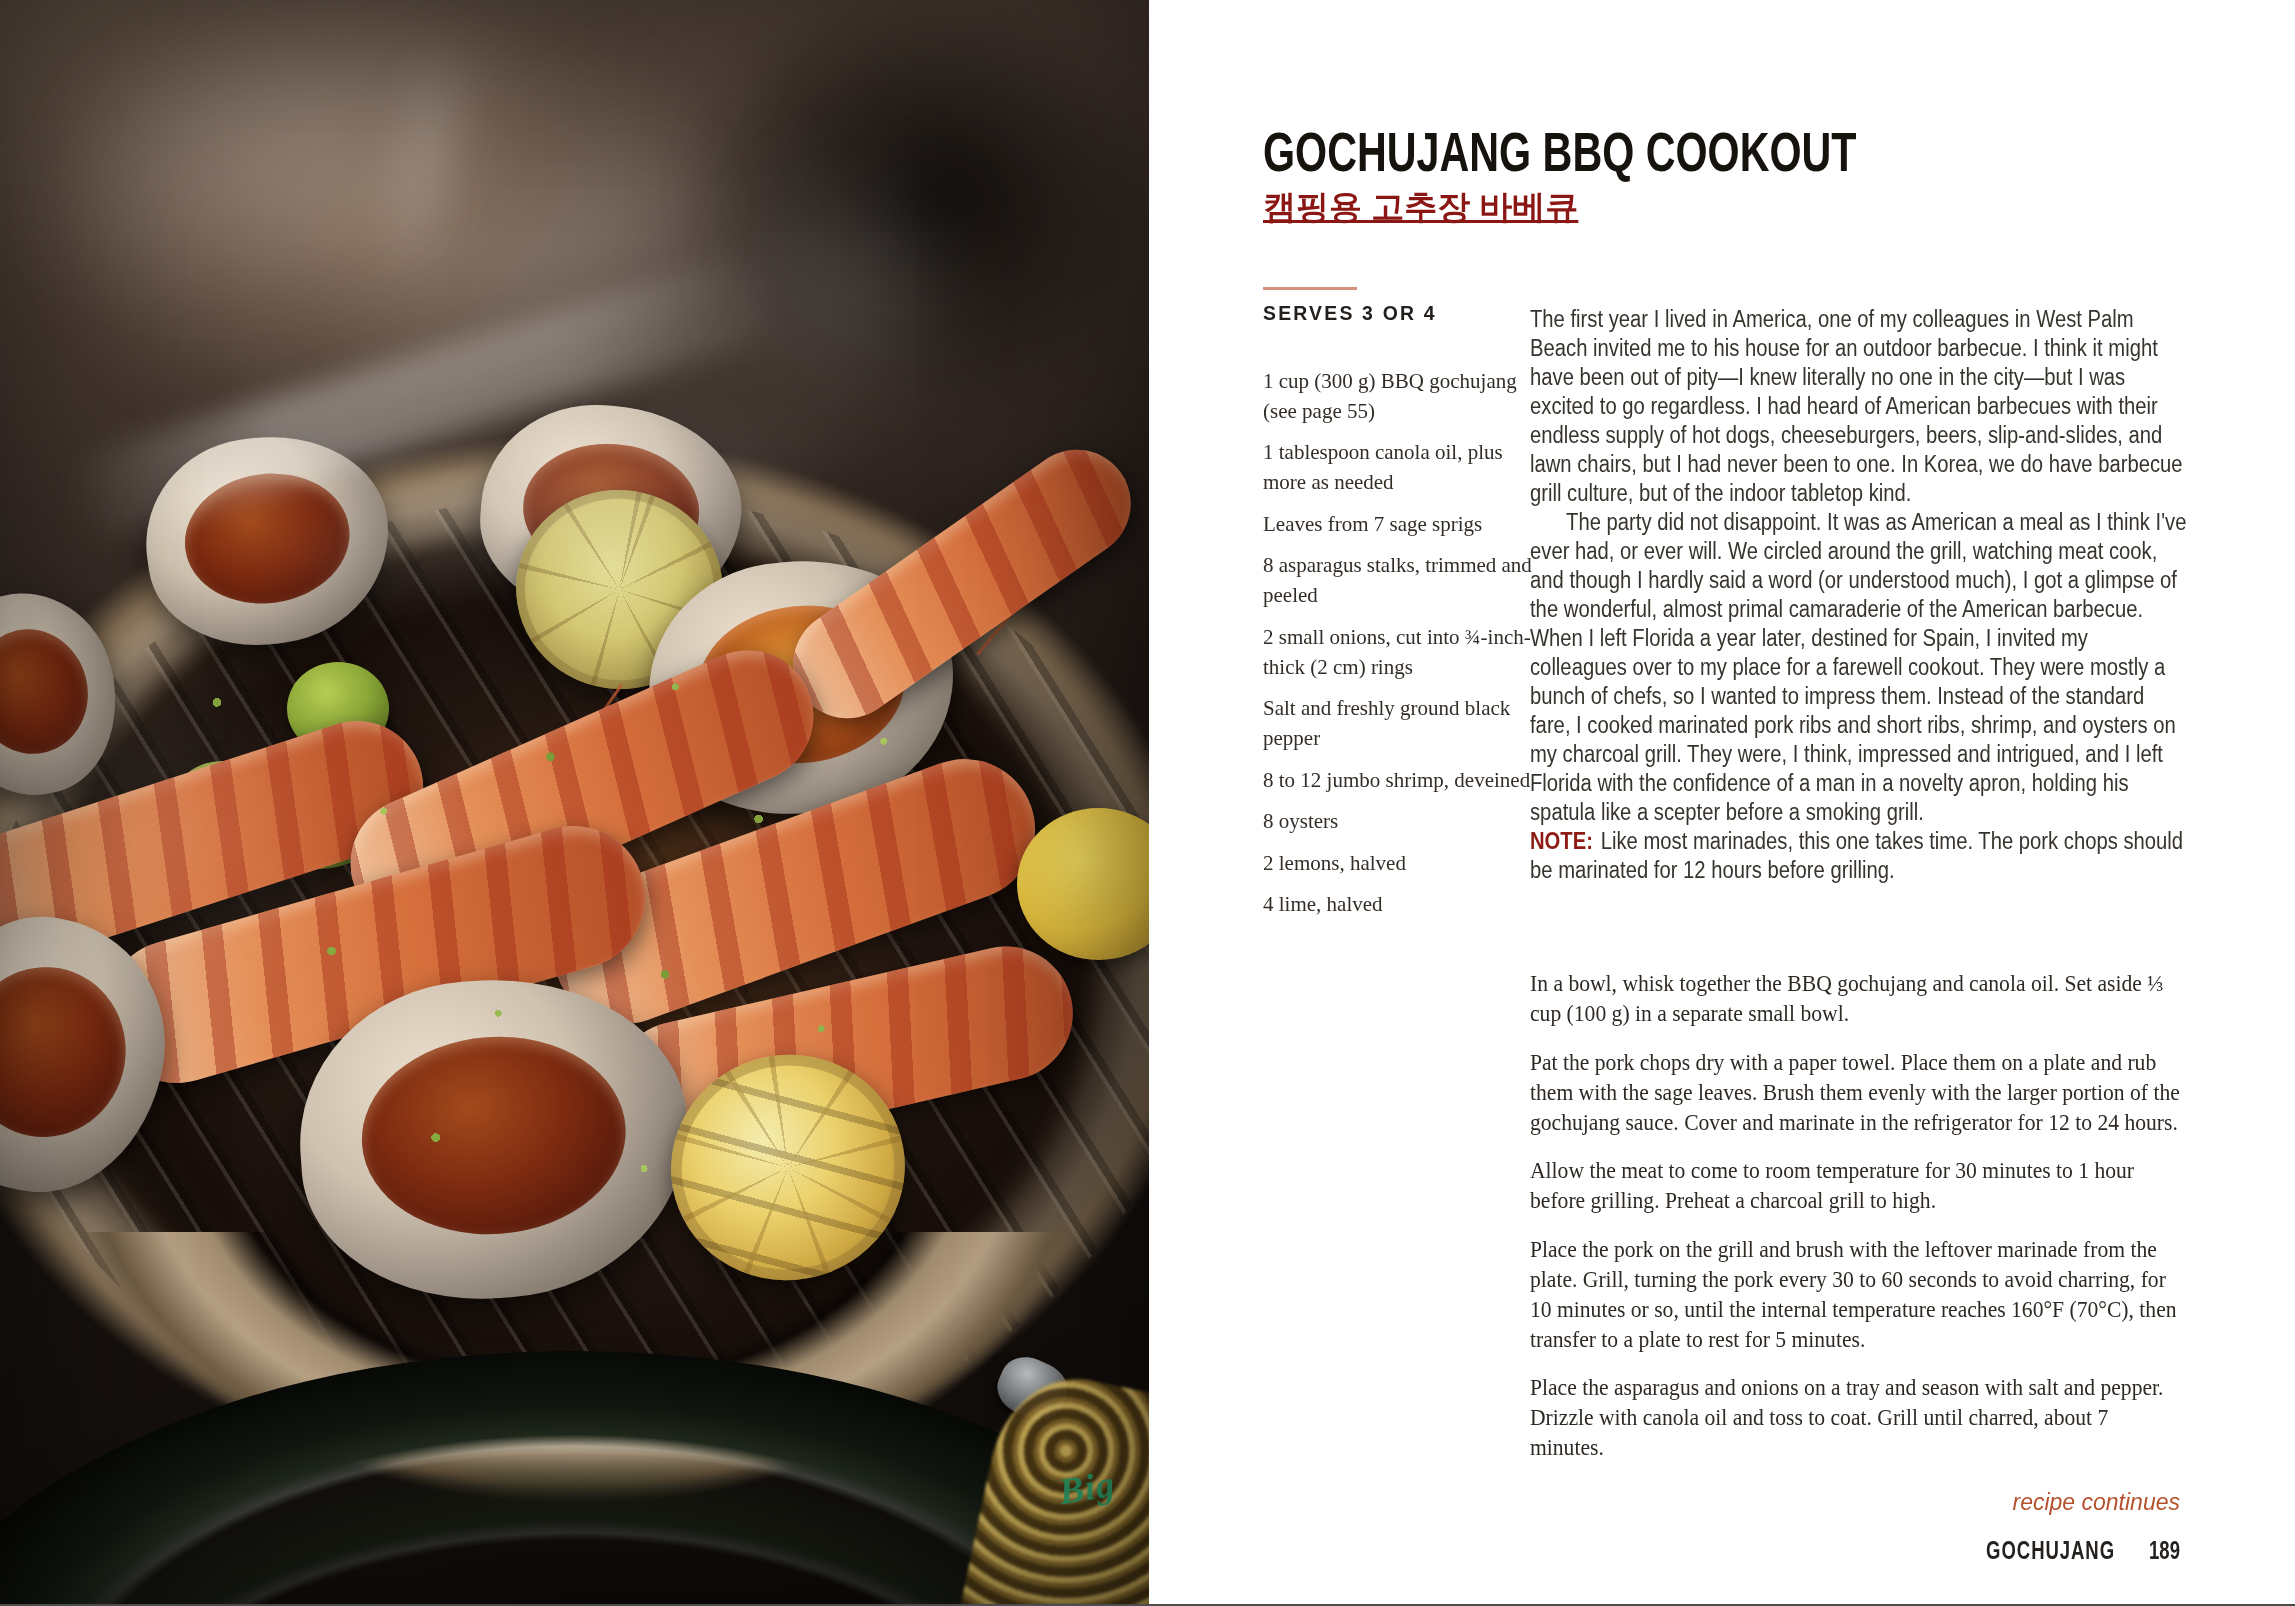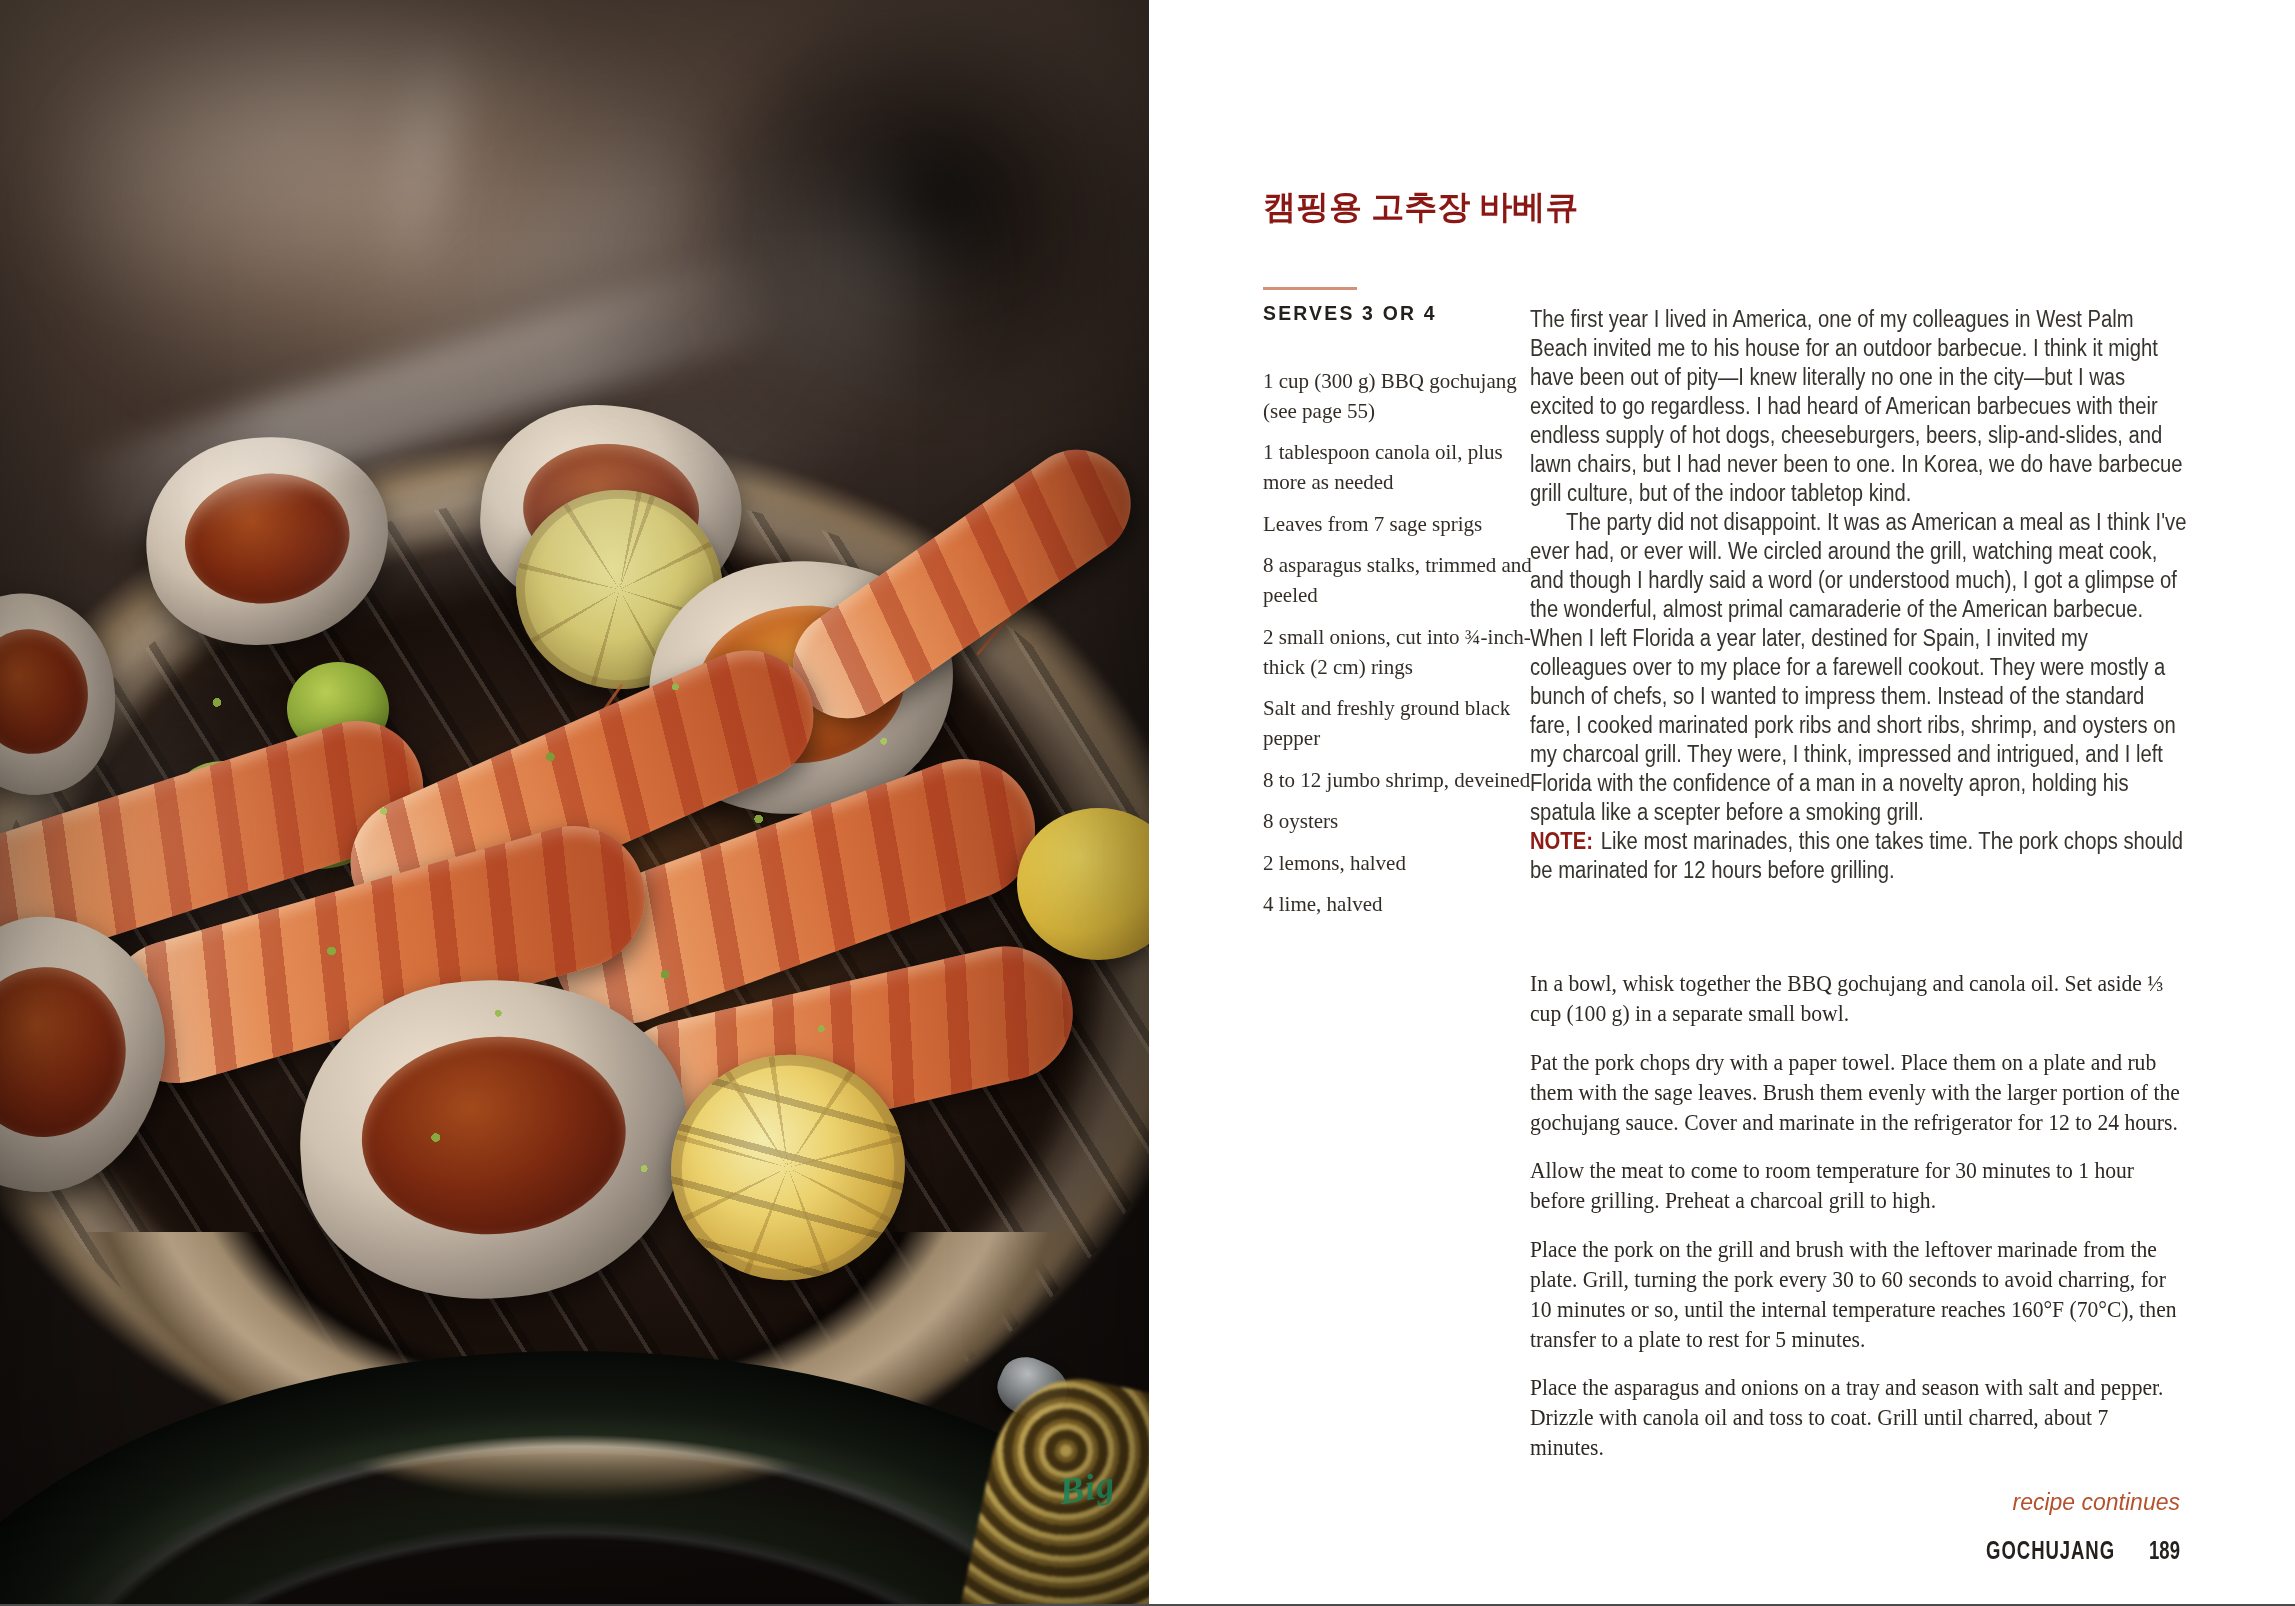--- a/index.html
+++ b/index.html
@@ -104,21 +104,21 @@
   .sm5{left:53px;top:353px;width:742px;height:88px;opacity:.55;filter:blur(14px);transform:rotate(-17deg);
        background:linear-gradient(90deg,rgba(240,236,232,0),rgba(240,236,232,.7) 30%,rgba(240,236,232,.55) 70%,rgba(240,236,232,0));border-radius:53px;}
   .sm6{left:653px;top:53px;width:388px;height:459px;opacity:.38;filter:blur(35px);transform:rotate(18deg);}
   .sm7{left:-53px;top:600px;width:459px;height:459px;opacity:.25;filter:blur(41px);}
   .sm8{left:362px;top:-35px;width:124px;height:388px;opacity:.5;filter:blur(21px);transform:rotate(9deg);}
   .vignette{inset:0;box-shadow:inset 0 0 194px rgba(0,0,0,.6);}
   
   .r-title{position:absolute;left:1263px;top:125px;color:#16120e;font-size:55px;font-weight:bold;
         line-height:1;white-space:nowrap;}
   .r-title span{display:inline-block;transform:scaleX(.75);transform-origin:0 50%;letter-spacing:0px;}
-  .r-sub{position:absolute;left:1263px;top:185px;color:#8a1713;font-size:33px;font-weight:600;white-space:nowrap;}
+  .r-sub{position:absolute;left:1263px;top:185px;color:#8a1713;font-size:33px;font-weight:600;white-space:nowrap;text-decoration:underline;}
   .sidebar{position:absolute;left:1263px;top:287px;width:269px;}
   .rule{width:94px;height:2.6px;background:#d49078;margin-bottom:12.4px;}
   .serves{font-size:19.4px;font-weight:bold;letter-spacing:2.2px;color:#23201d;margin-bottom:41px;white-space:nowrap;}
   .ing p{font-family:"Liberation Serif",serif;font-size:21px;line-height:30px;color:#332d27;margin:0 0 11.5px 0;}
   .intro{position:absolute;left:1530px;top:305px;width:746px;transform:scaleX(.88);transform-origin:0 0;
         font-size:23px;line-height:29px;color:#37332d;}
   .intro p{margin:0;}
   .intro p.ind{text-indent:41px;}
   .note{margin-top:34px;}
   .note-label{font-weight:bold;color:#8e1c15;margin-right:8.8px;}
@@ -186,20 +186,23 @@
     <div class="smoke sm2"></div>
     <div class="smoke sm3"></div>
     <div class="smoke sm4"></div>
     <div class="sm5"></div>
     <div class="smoke sm6"></div>
     <div class="smoke sm7"></div>
     <div class="smoke sm8"></div>
     <div class="vignette"></div>
   </div>
 
+  <div class="r-title">
+    <span>GOCHUJANG BBQ COOKOUT</span>
+  </div>
   <div class="r-sub">캠핑용 고추장 바베큐</div>
 
   <div class="sidebar">
     <div class="rule"></div>
     <div class="serves">SERVES 3 OR 4</div>
     <div class="ing">
       <p>1 cup (300 g) BBQ gochujang (see page 55)</p>
       <p>1 tablespoon canola oil, plus more as needed</p>
       <p>Leaves from 7 sage sprigs</p>
       <p>8 asparagus stalks, trimmed and peeled</p>

